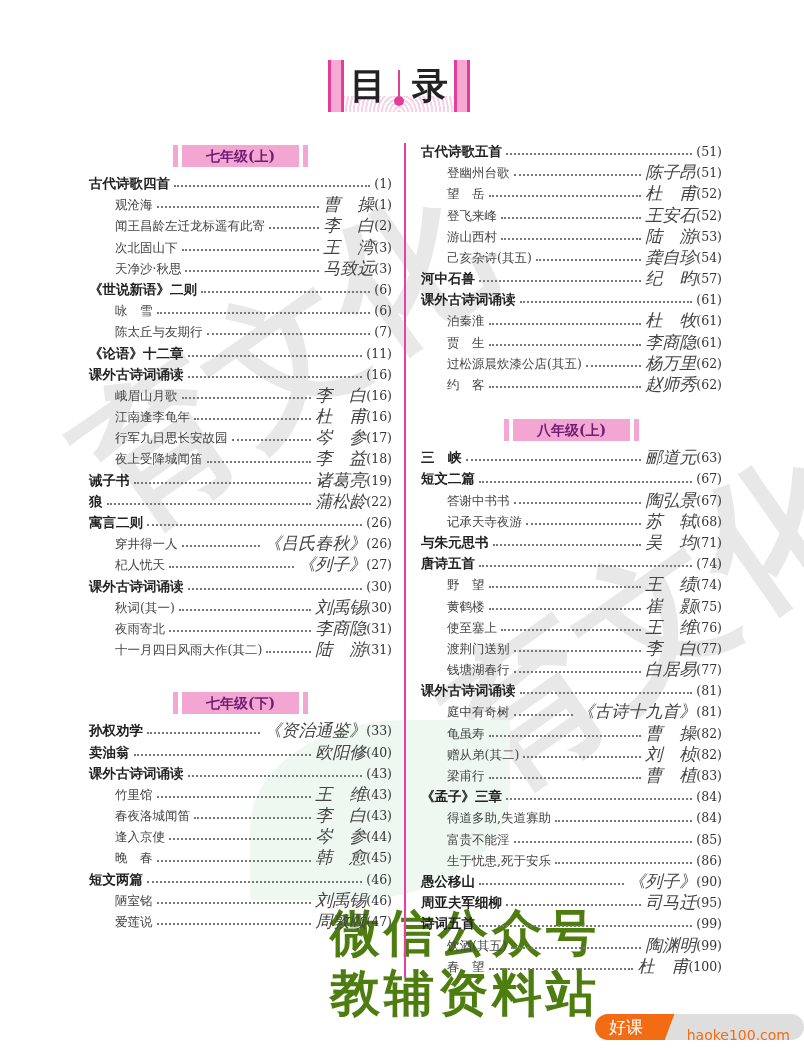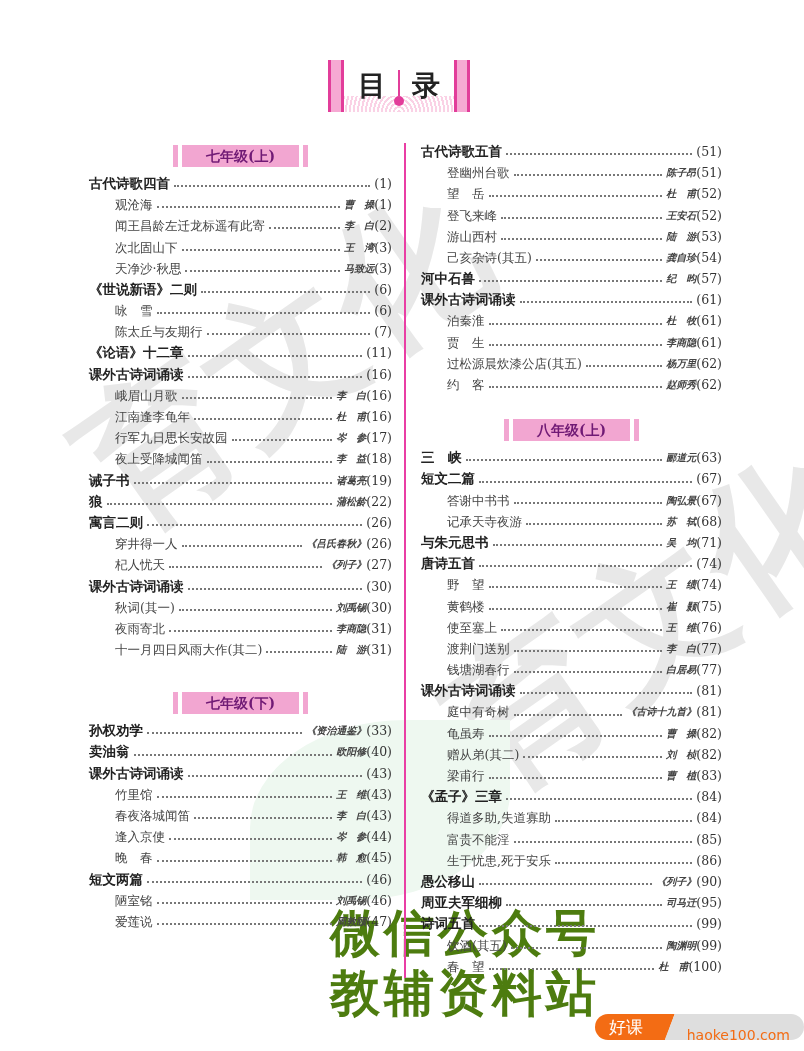--- a/index.html
+++ b/index.html
@@ -29,21 +29,21 @@
   }
   .title-banner .side.l { left:6px; }
   .title-banner .side.r { right:6px; }
   .title-banner .waves {
     position:absolute; left:22px; right:22px; bottom:0; height:16px;
     background:repeating-radial-gradient(circle at 50% 100%, #f9c6df 0 2px, #fff 2px 4px);
     opacity:.8;
   }
   .title-text {
     position:relative; font-family:"DejaVu Sans",sans-serif; font-weight:bold;
-    font-size:28px; color:#222; letter-spacing:26px; margin-left:26px; z-index:2;
+    font-size:36px; color:#222; letter-spacing:26px; margin-left:26px; z-index:2;
   }
   .title-dot {
     position:absolute; left:72px; top:36px; width:10px; height:10px; border-radius:50%;
     background:#e23d9a; z-index:2;
   }
   .title-stem {
     position:absolute; left:76px; top:10px; width:2px; height:26px; background:#e23d9a; z-index:2;
   }
   .divider {
     position:absolute; left:404px; top:143px; width:2px; height:835px; background:#e93ea4;
@@ -59,28 +59,28 @@
     display:inline-block; width:5px; height:22px; background:#f2a6d1; margin:0 4px;
   }
   .grade .label {
     background:#f2a6d1; height:22px; line-height:22px; padding:0 24px;
     font-family:"DejaVu Serif",serif; font-weight:bold; font-size:14px; color:#701a75;
   }
   .row {
     display:flex; align-items:flex-end; height:21.2px; line-height:21.2px;
     font-size:12.5px; white-space:nowrap;
   }
-  .row.main { font-family:"DejaVu Sans","Liberation Sans",sans-serif; font-weight:bold; font-size:13.5px; color:#222; }
+  .row.main { font-family:"DejaVu Sans","Liberation Sans",sans-serif; font-weight:bold; font-size:13.5px; color:#222;align-items:center; }
   .row.sub { padding-left:26px; color:#444;justify-content:flex-end; }
   .row .t { flex:0 0 auto; }
   .row .dots {
     flex:1 1 auto; margin:0 4px; height:1px; align-self:center; margin-top:4px;
     border-bottom:2px dotted #777;
   }
-  .row .a { flex:0 0 auto; font-family:"DejaVu Serif",serif; font-weight:bold; font-size:10px; color:#444; font-style:italic; }
+  .row .a { flex:0 0 auto; font-family:"DejaVu Serif",serif; font-weight:normal; font-size:17px; color:#444; font-style:italic; }
   .row .p { flex:0 0 auto; font-family:"DejaVu Serif",serif; font-weight:normal; font-size:12.5px; color:#333; }
   .badge {
     position:absolute; left:595px; top:1014px; height:26px; display:flex; align-items:stretch;
     font-family:"DejaVu Sans",sans-serif;
   }
   .badge .brand {
     background:#f36c14; color:#fff; font-size:17px; line-height:26px; padding:0 22px 0 14px;
     border-radius:13px 0 0 13px; clip-path:polygon(0 0,100% 0,88% 100%,0 100%);
   }
   .badge .url {

